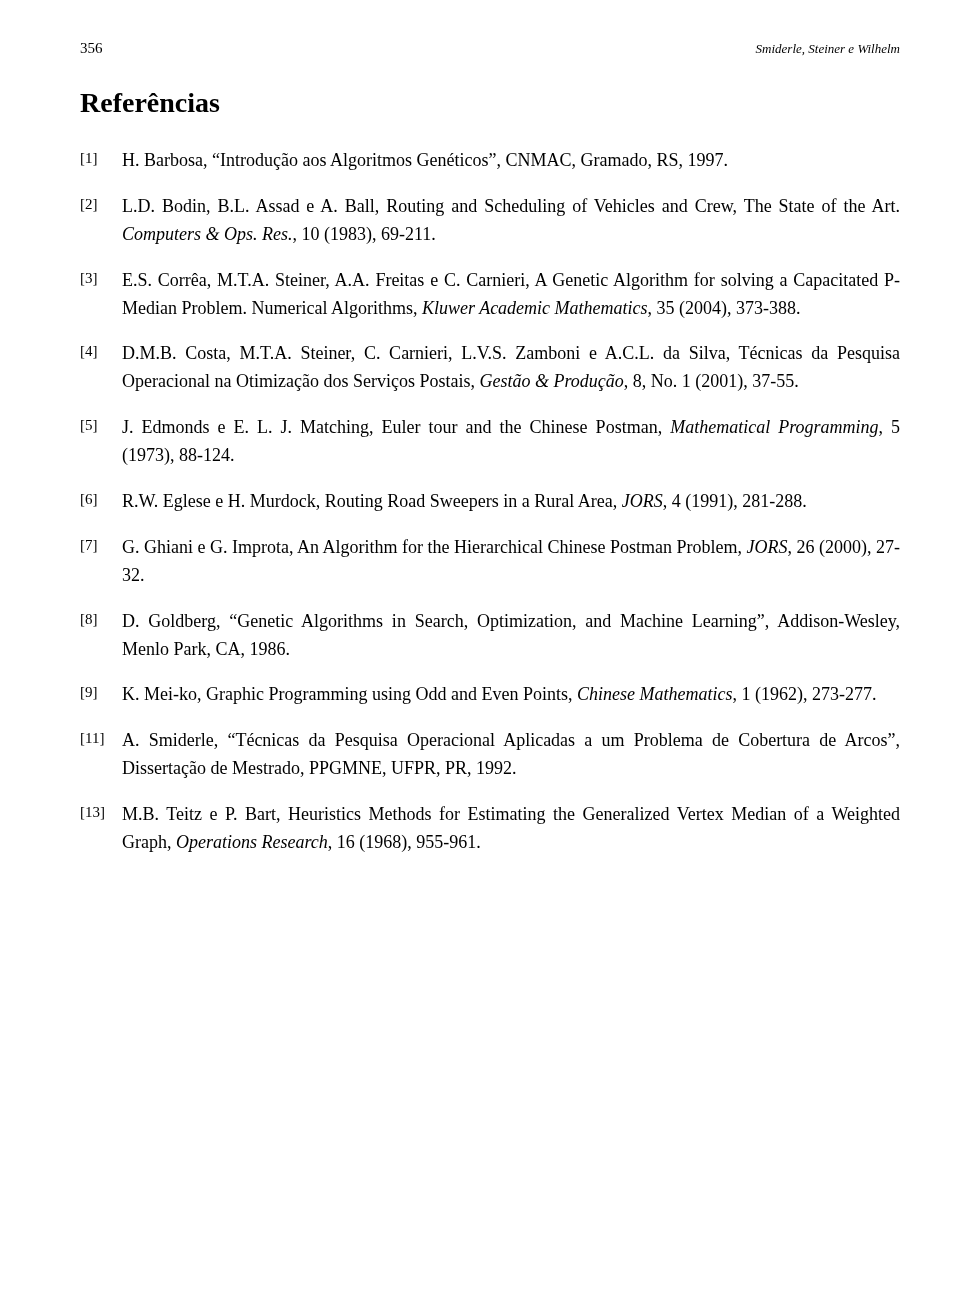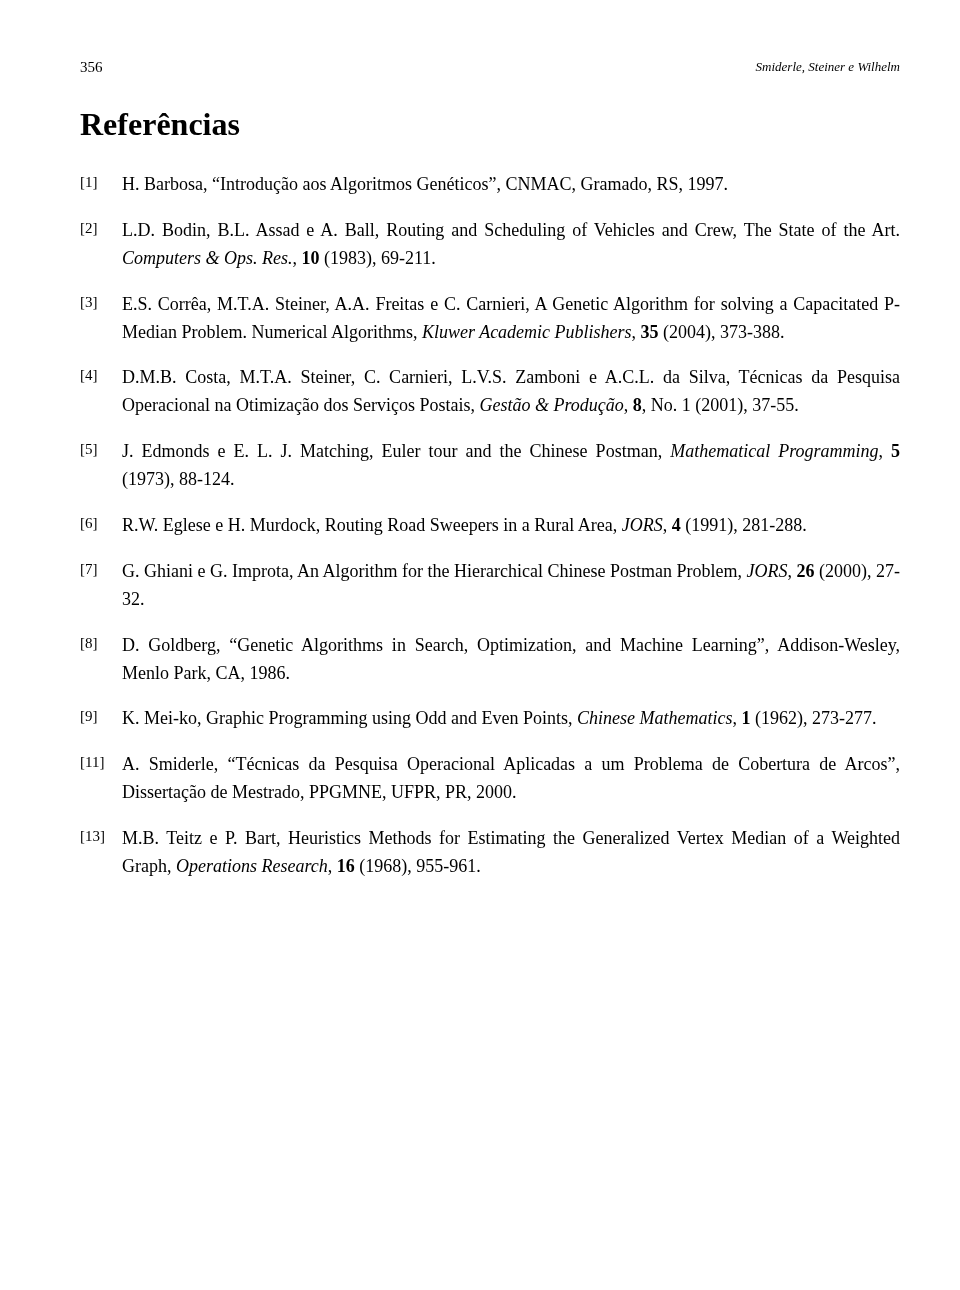--- a/index.html
+++ b/index.html
@@ -14,37 +14,36 @@
       font-size: 15px;
       color: #000000;
       width: 960px;
       min-height: 1290px;
       padding: 40px 60px 40px 80px;
     }
 
     .page-header {
       display: flex;
       justify-content: space-between;
-      align-items: flex-start;
+      align-items: center;
       margin-bottom: 30px;
       border-bottom: none;
-      margin-top: 19px;
     }
 
     .page-number {
       font-size: 15px;
     }
 
     .page-title {
       font-size: 13px;
       font-style: italic;
     }
 
     .references-heading {
-      font-size: 32px;
+      font-size: 28px;
       font-weight: bold;
       margin-bottom: 28px;
       margin-top: 20px;
     }
 
     .ref-list {
       list-style: none;
     }
 
     .ref-item {
@@ -64,21 +63,21 @@
       flex: 1;
       font-size: 18px;
       line-height: 1.55;
     }
 
     .ref-text em {
       font-style: italic;
     }
 
     .ref-text strong {
-      font-weight: bold;
+      font-weight: normal;
     }
   </style>
 </head>
 <body>
 
 <div class="page-header">
   <span class="page-number">356</span>
   <span class="page-title">Smiderle, Steiner e Wilhelm</span>
 </div>
 
@@ -88,21 +87,21 @@
 <li class="ref-item">
       <span class="ref-number">[1]</span>
       <span class="ref-text">H. Barbosa, “Introdução aos Algoritmos Genéticos”, CNMAC, Gramado, RS, 1997.</span>
     </li>
     <li class="ref-item">
       <span class="ref-number">[2]</span>
       <span class="ref-text">L.D. Bodin, B.L. Assad e A. Ball, Routing and Scheduling of Vehicles and Crew, The State of the Art. <em>Computers &amp; Ops. Res.</em>, <strong>10</strong> (1983), 69-211.</span>
     </li>
     <li class="ref-item">
       <span class="ref-number">[3]</span>
-      <span class="ref-text">E.S. Corrêa, M.T.A. Steiner, A.A. Freitas e C. Carnieri, A Genetic Algorithm for solving a Capacitated P-Median Problem. Numerical Algorithms, <em>Kluwer Academic Publishers</em>, <strong>35</strong> (2004), 373-388.</span>
+      <span class="ref-text">E.S. Corrêa, M.T.A. Steiner, A.A. Freitas e C. Carnieri, A Genetic Algorithm for solving a Capacitated P-Median Problem. Numerical Algorithms, <em>Kluwer Academic Mathematics</em>, <strong>35</strong> (2004), 373-388.</span>
     </li>
     <li class="ref-item">
       <span class="ref-number">[4]</span>
       <span class="ref-text">D.M.B. Costa, M.T.A. Steiner, C. Carnieri, L.V.S. Zamboni e A.C.L. da Silva, Técnicas da Pesquisa Operacional na Otimização dos Serviços Postais, <em>Gestão &amp; Produção</em>, <strong>8</strong>, No. 1 (2001), 37-55.</span>
     </li>
     <li class="ref-item">
       <span class="ref-number">[5]</span>
       <span class="ref-text">J. Edmonds e E. L. J. Matching, Euler tour and the Chinese Postman, <em>Mathematical Programming</em>, <strong>5</strong> (1973), 88-124.</span>
     </li>
     <li class="ref-item">
@@ -116,19 +115,19 @@
     <li class="ref-item">
       <span class="ref-number">[8]</span>
       <span class="ref-text">D. Goldberg, “Genetic Algorithms in Search, Optimization, and Machine Learning”, Addison-Wesley, Menlo Park, CA, 1986.</span>
     </li>
     <li class="ref-item">
       <span class="ref-number">[9]</span>
       <span class="ref-text">K. Mei-ko, Graphic Programming using Odd and Even Points, <em>Chinese Mathematics</em>, <strong>1</strong> (1962), 273-277.</span>
     </li>
     <li class="ref-item">
       <span class="ref-number">[11]</span>
-      <span class="ref-text">A. Smiderle, “Técnicas da Pesquisa Operacional Aplicadas a um Problema de Cobertura de Arcos”, Dissertação de Mestrado, PPGMNE, UFPR, PR, 2000.</span>
+      <span class="ref-text">A. Smiderle, “Técnicas da Pesquisa Operacional Aplicadas a um Problema de Cobertura de Arcos”, Dissertação de Mestrado, PPGMNE, UFPR, PR, 1992.</span>
     </li>
     <li class="ref-item">
       <span class="ref-number">[13]</span>
       <span class="ref-text">M.B. Teitz e P. Bart, Heuristics Methods for Estimating the Generalized Vertex Median of a Weighted Graph, <em>Operations Research</em>, <strong>16</strong> (1968), 955-961.</span>
     </li>
   </ul>
 
 </body></html>

